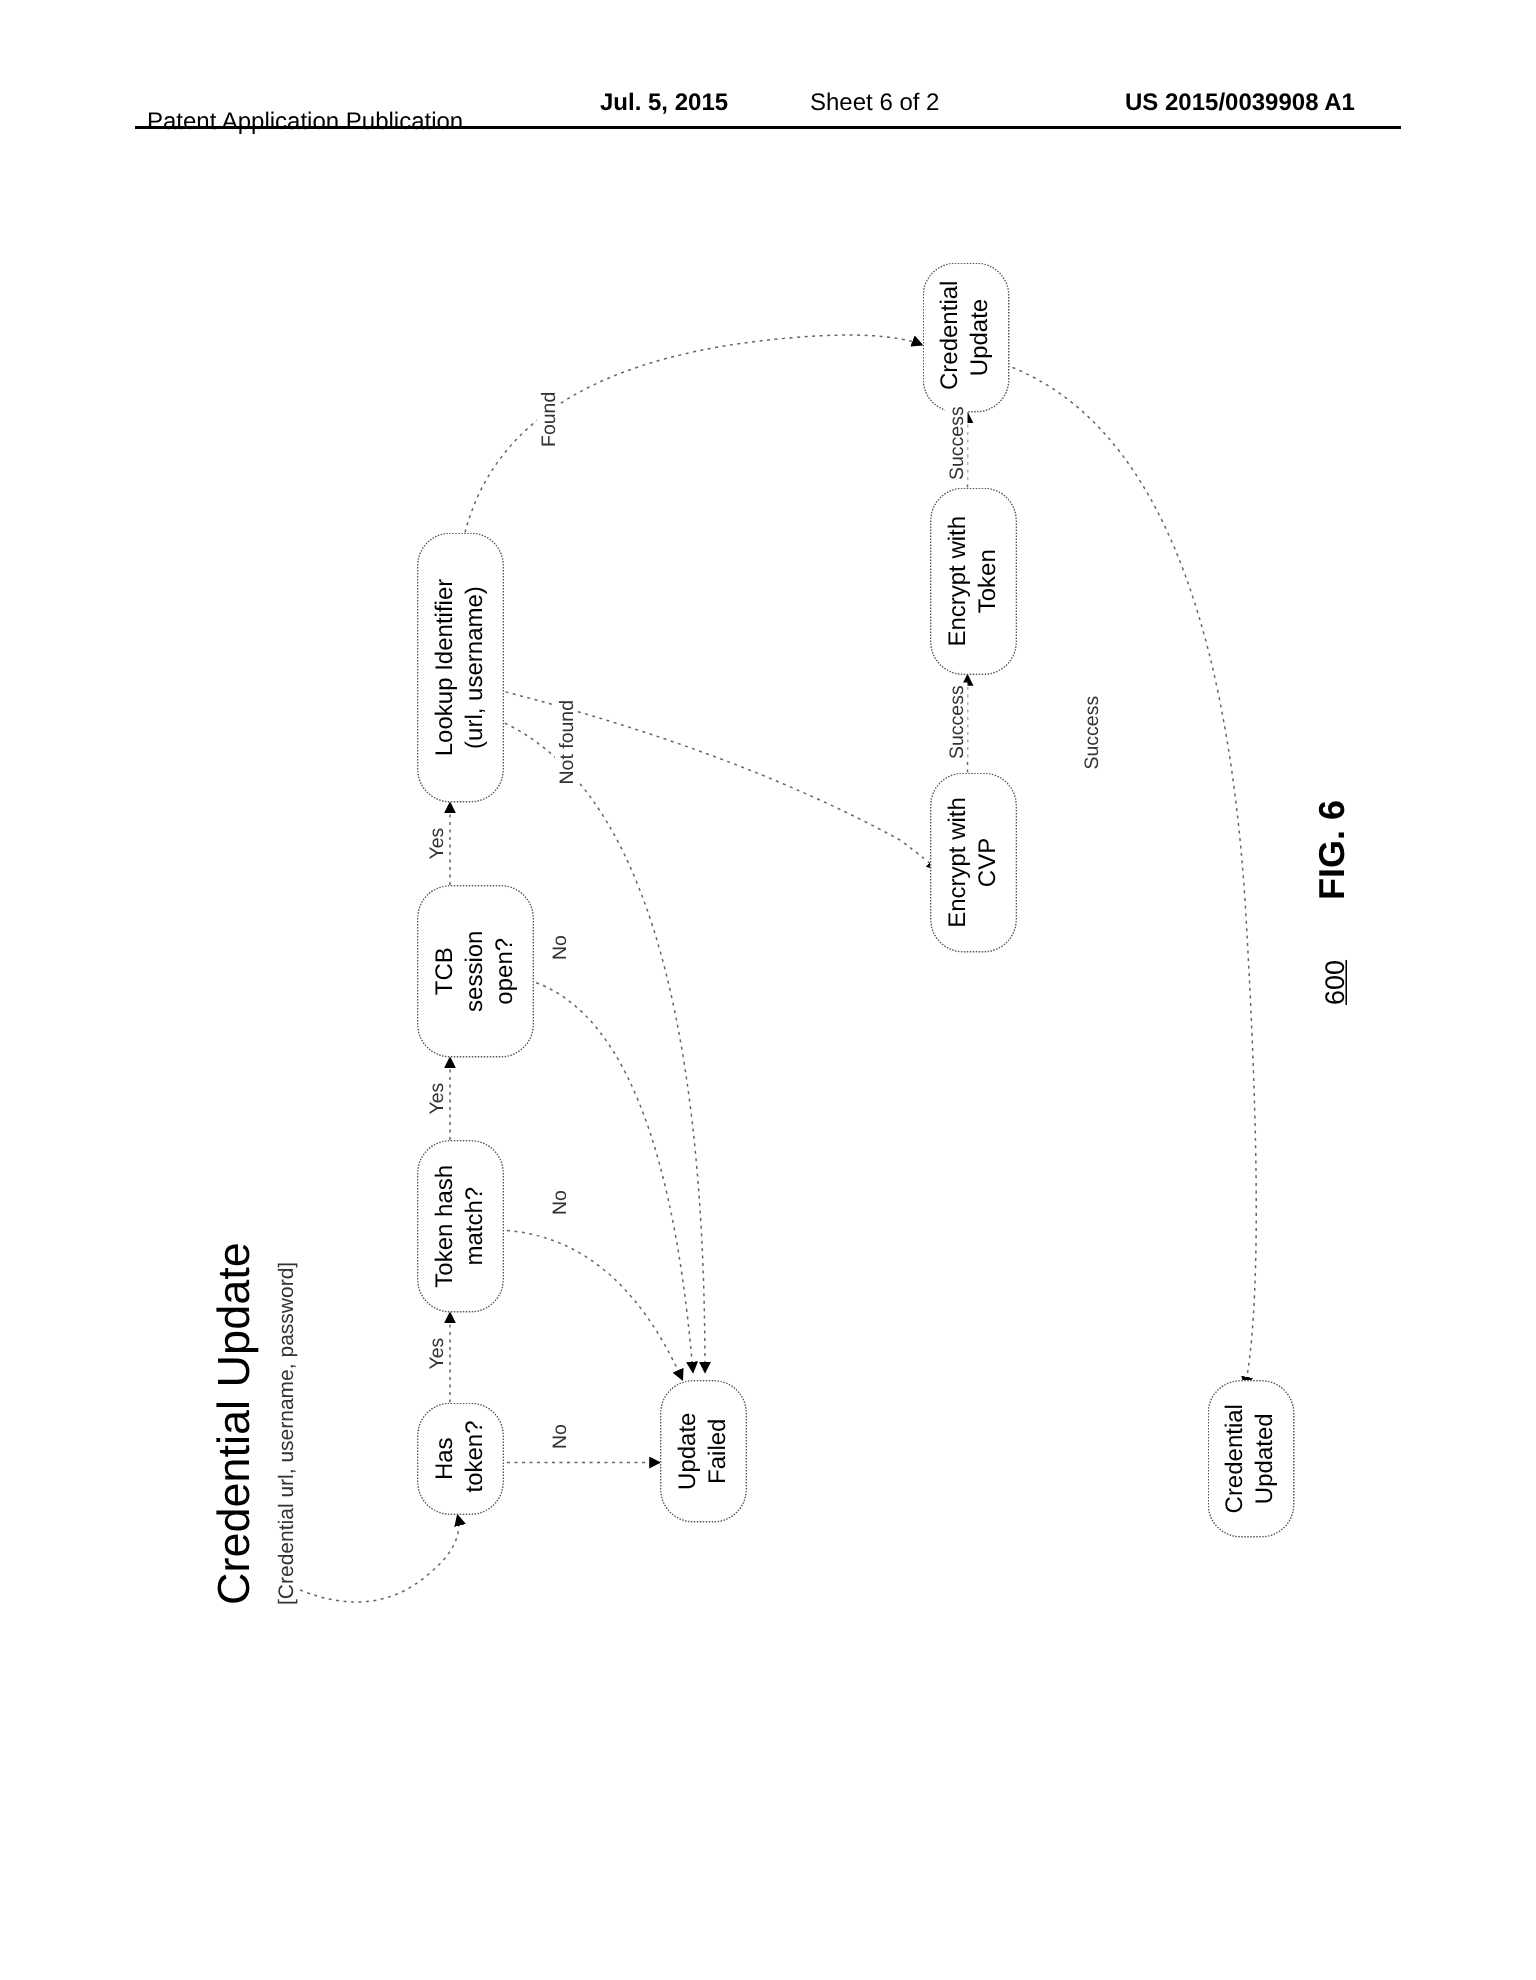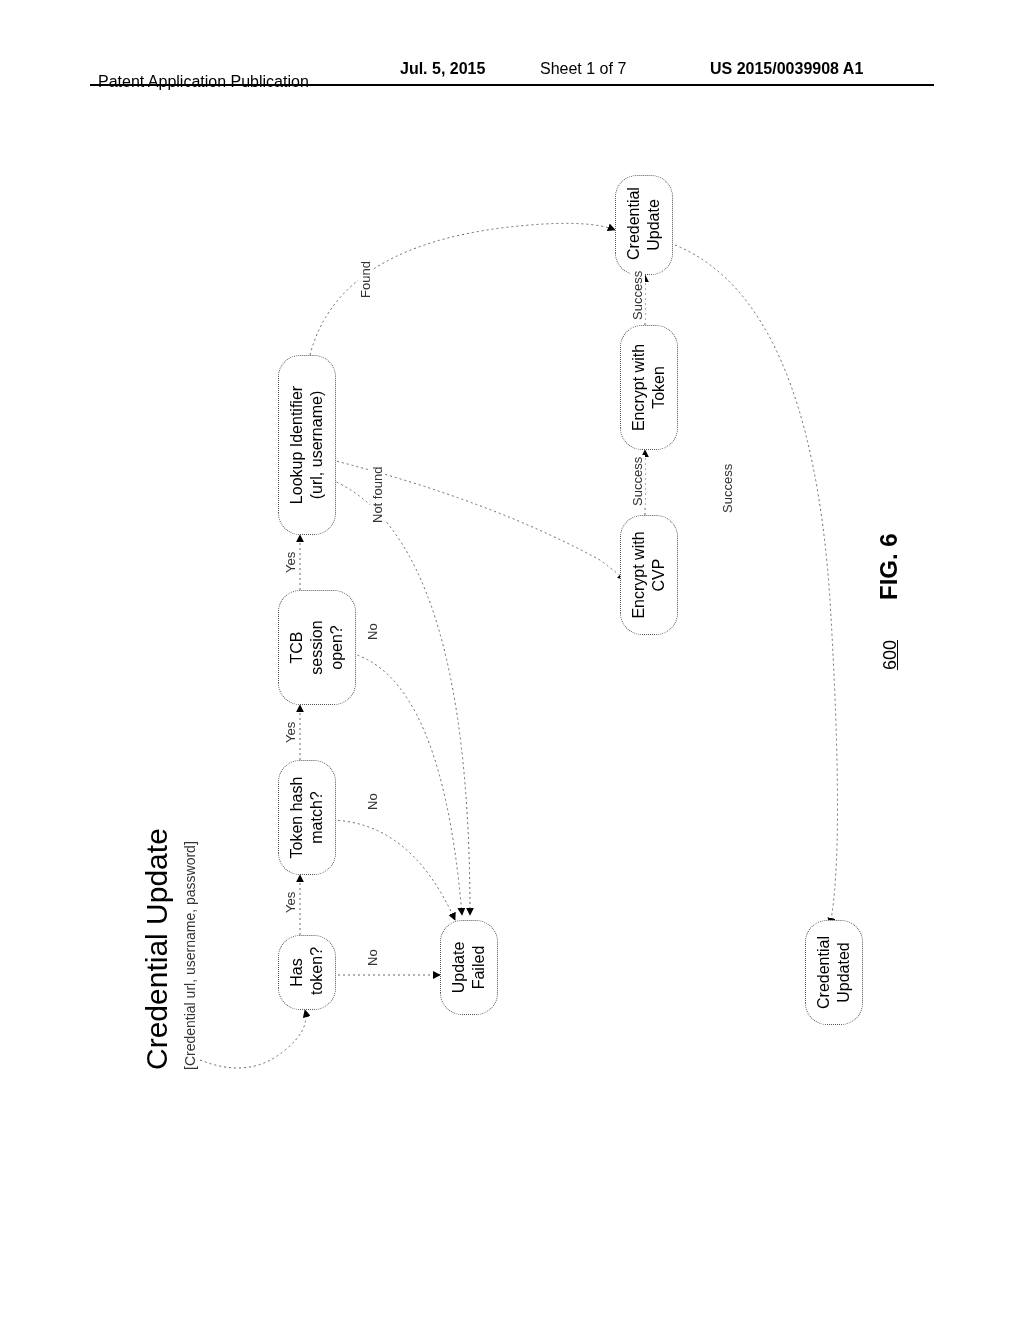--- a/index.html
+++ b/index.html
@@ -2,21 +2,21 @@
 <html><head>
 <meta charset="utf-8">
 <style>
   * { margin: 0; padding: 0; box-sizing: border-box; }
   html, body { width: 1024px; height: 1320px; background: #fff; font-family: Arial, Helvetica, sans-serif; color: #000; }
   .page { position: relative; width: 1024px; height: 1320px; }
   .header-line { position: absolute; top: 84px; left: 90px; width: 844px; height: 2px; background: #000; }
   .pub-type { position: absolute; top: 60px; left: 98px; font-weight: normal; font-size: 16px; margin-top: 13px; }
   .date { position: absolute; top: 60px; left: 400px; font-weight: bold; font-size: 16px; }
   .sheet { position: absolute; top: 60px; left: 540px; font-size: 16px; }
-  .pubnum { position: absolute; top: 60px; left: 710px; font-weight: bold; font-size: 16px; }
+  .pubnum { position: absolute; top: 60px; left: 750px; font-weight: bold; font-size: 16px; }
 
   .diagram-area {
     position: absolute;
     top: 170px; left: 110px;
     width: 820px; height: 930px;
   }
 
   
   .rot {
     position: absolute;
@@ -77,21 +77,21 @@
   }
 
 </style>
 </head>
 <body>
 
 <div class="page">
 
   <div class="pub-type">Patent Application Publication</div>
   <div class="date">Jul. 5, 2015</div>
-  <div class="sheet">Sheet 1 of 7</div>
+  <div class="sheet">Sheet 6 of 2</div>
   <div class="pubnum">US 2015/0039908 A1</div>
   <div class="header-line"></div>
 
   <div class="diagram-area">
     <div class="rot">
 
       <div class="title">Credential Update</div>
       <div class="subtitle">[Credential url, username, password]</div>
 
       <svg class="wires" viewBox="0 0 930 820">

